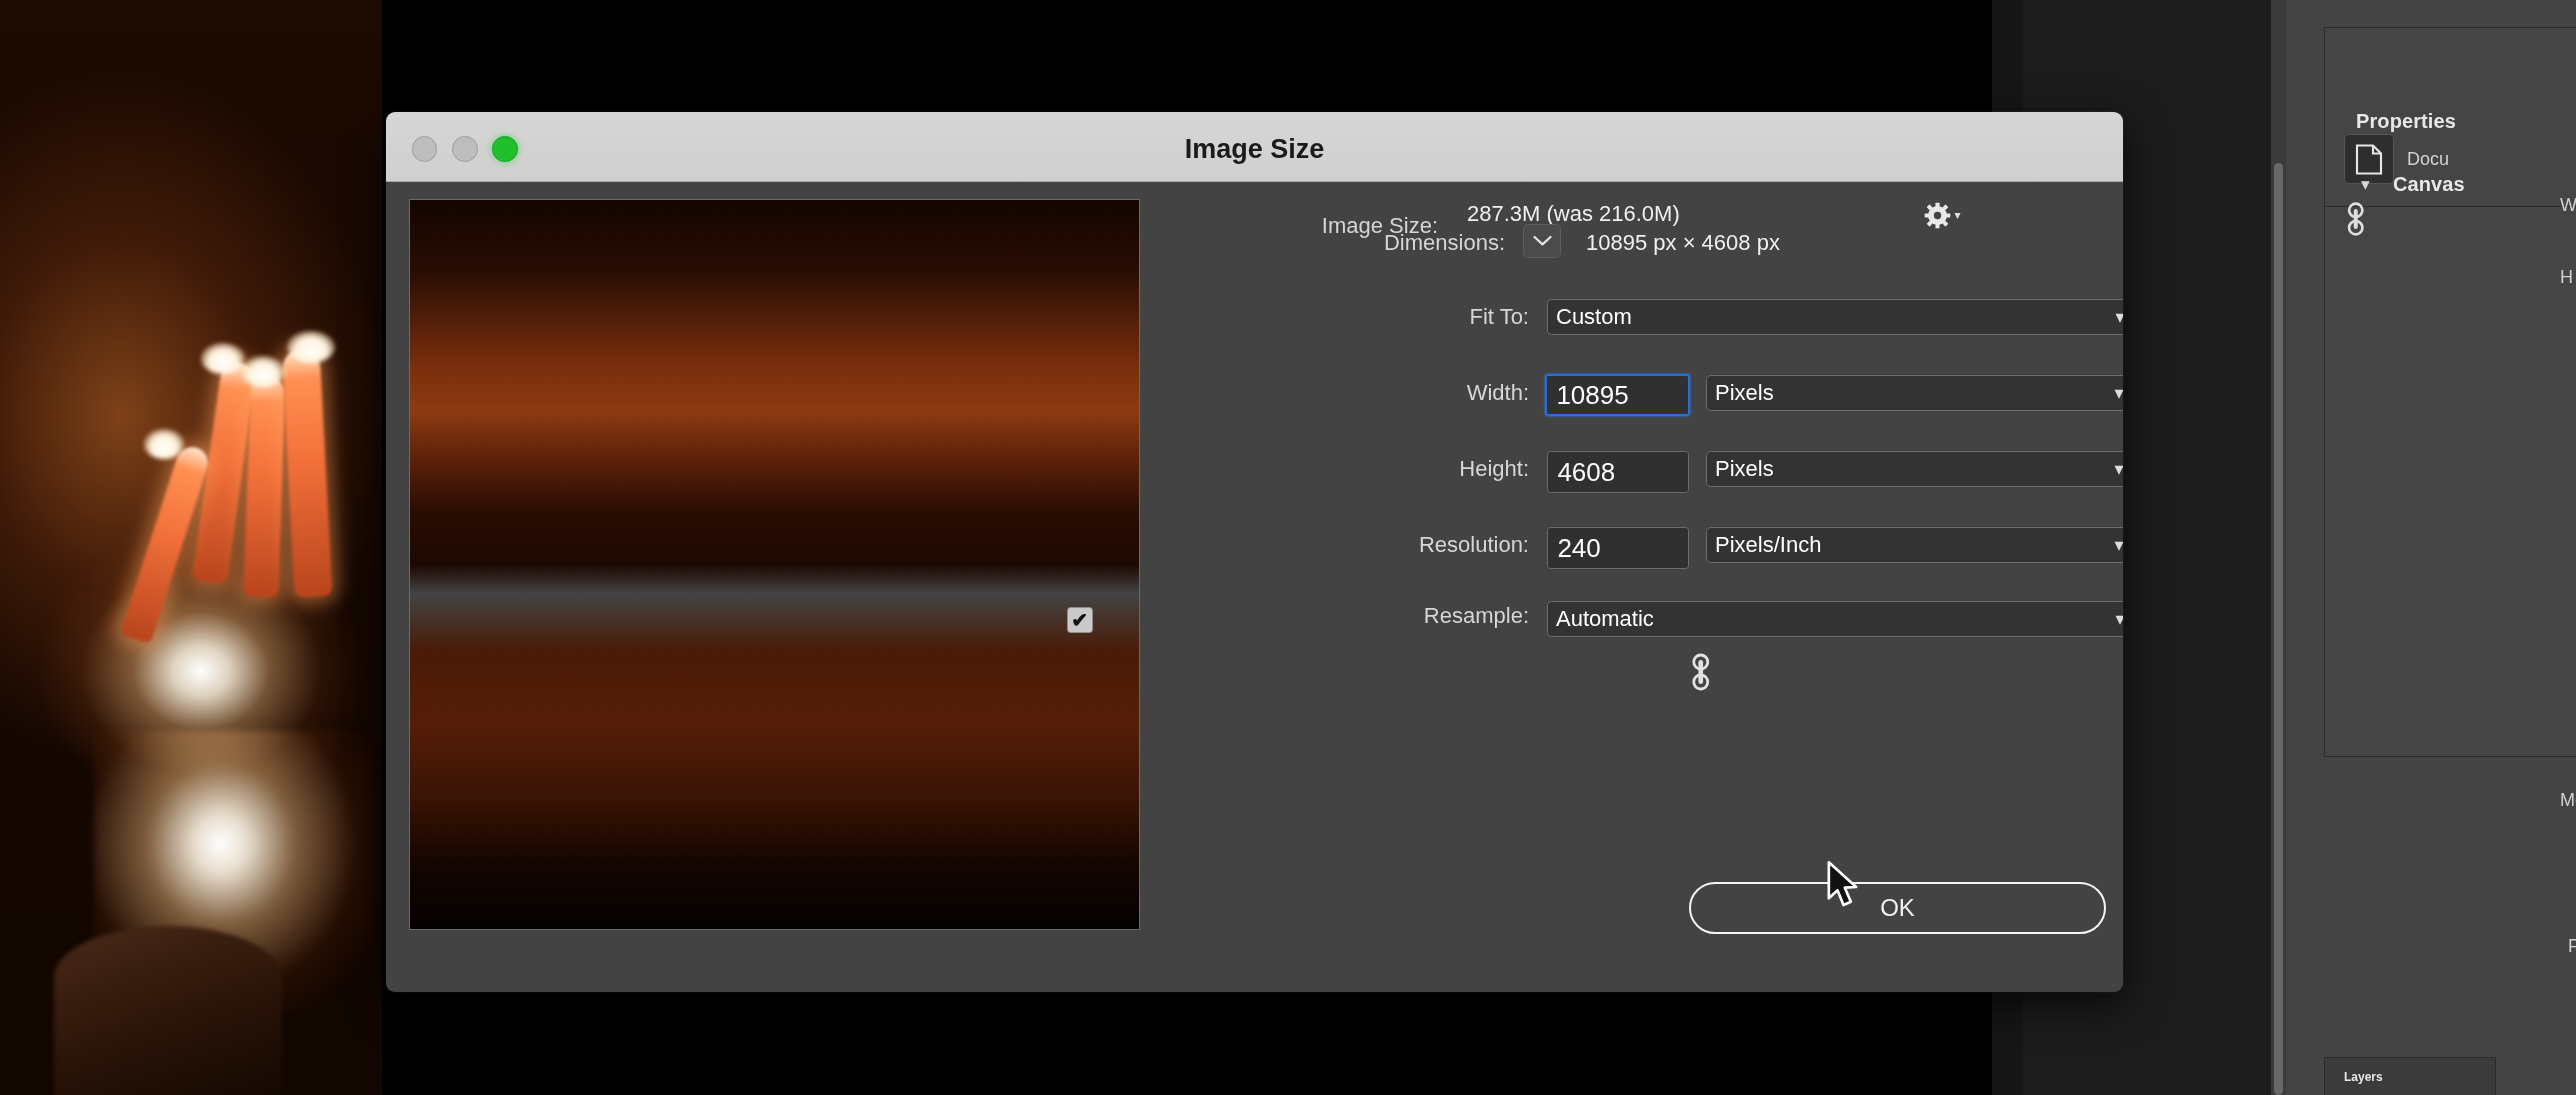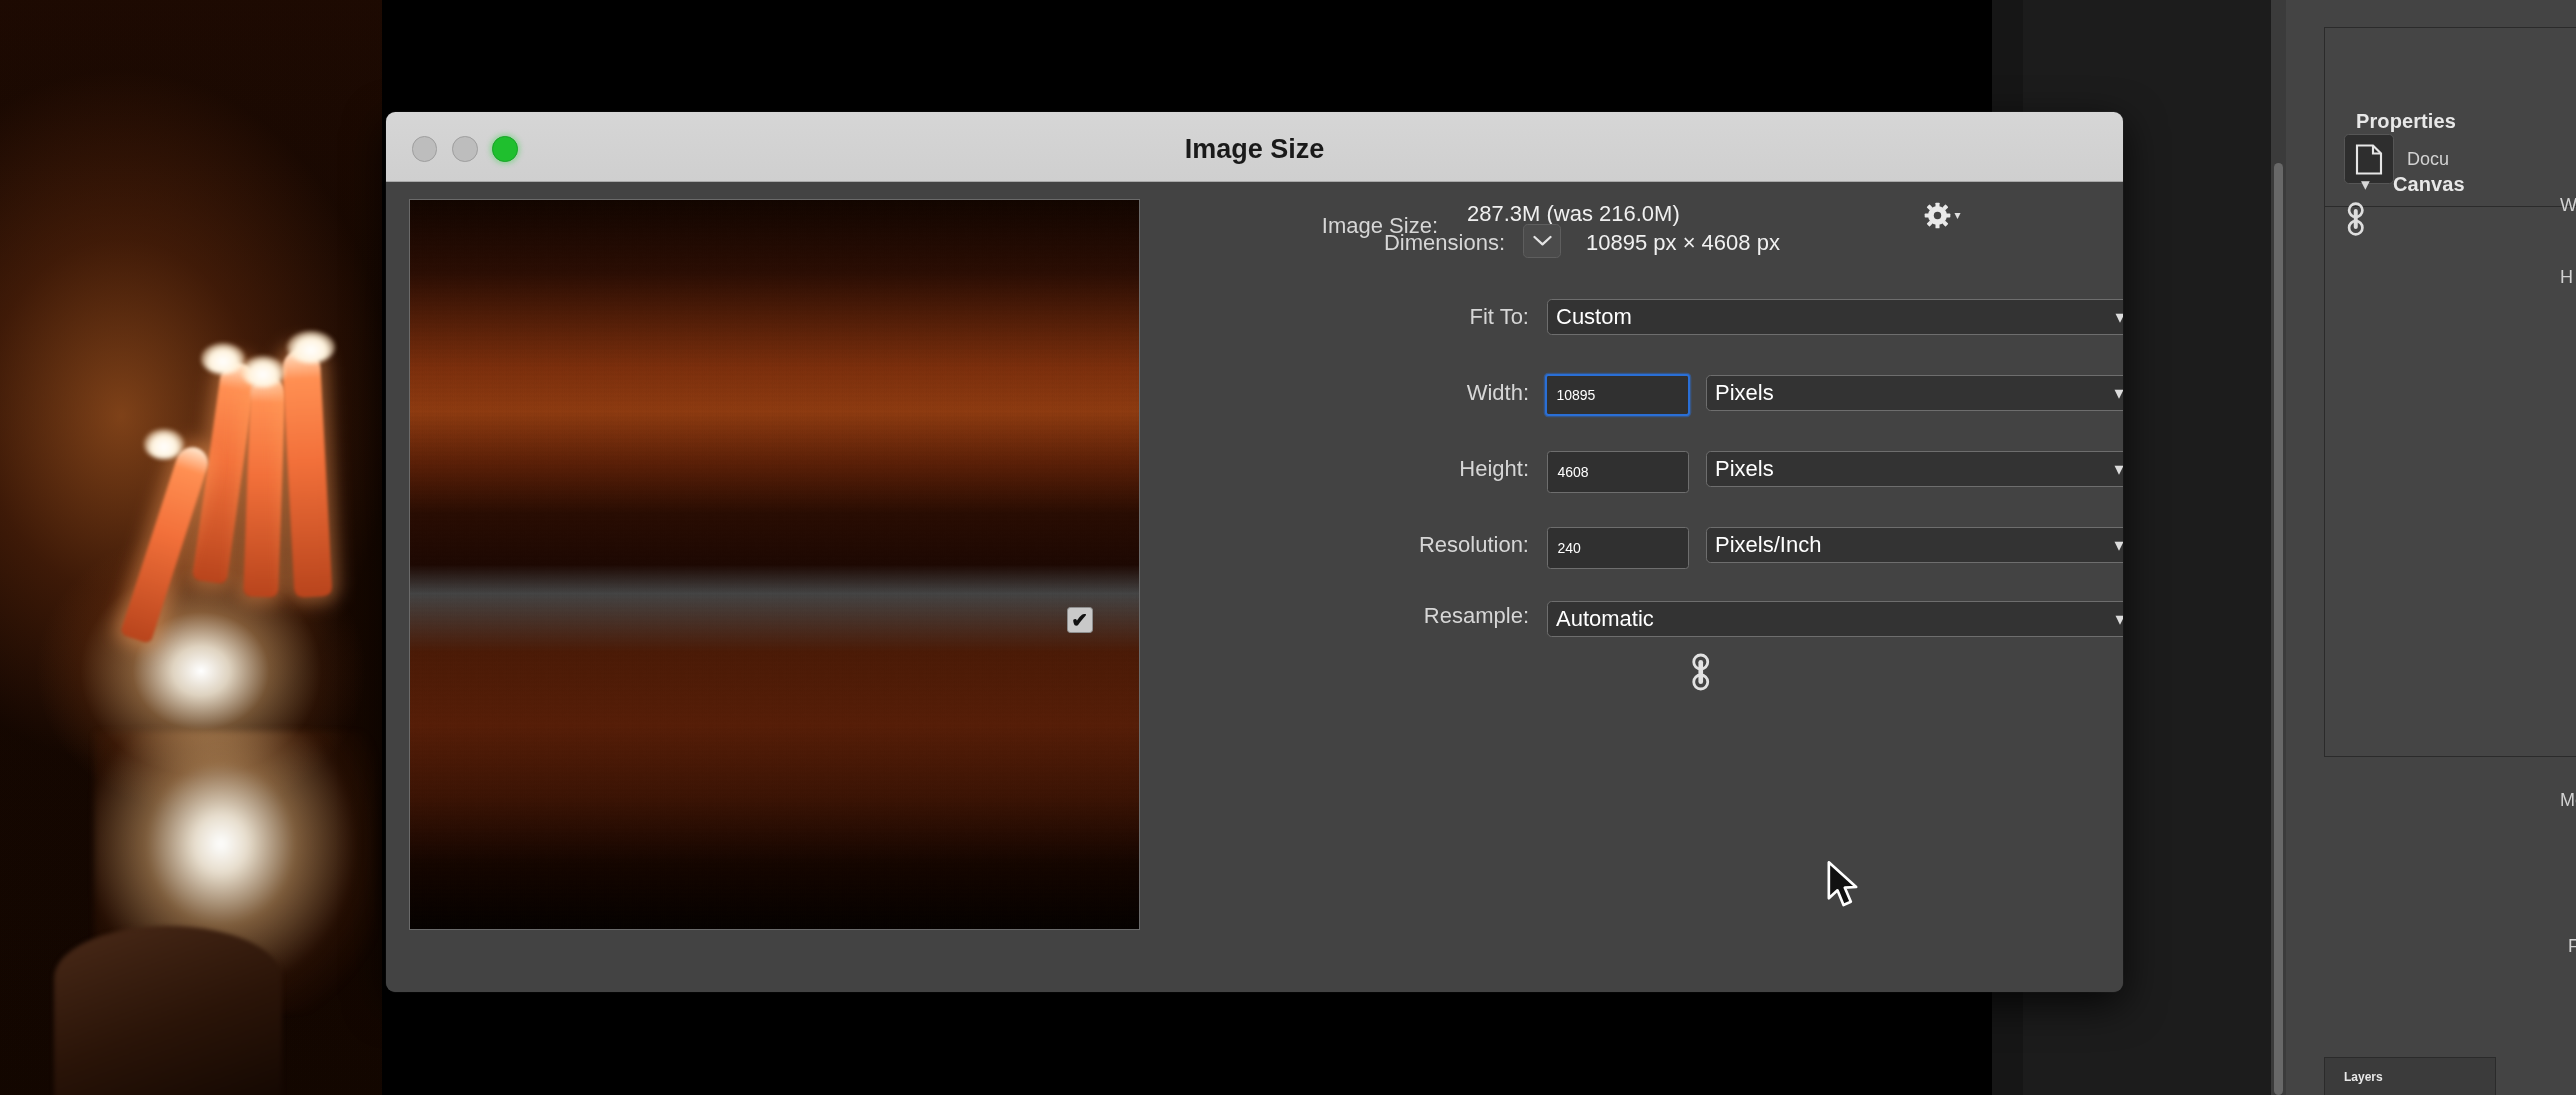--- a/index.html
+++ b/index.html
@@ -180,21 +180,21 @@
   }
   .select .caret {
     position: absolute; right: 13.4px; top: 50%; transform: translateY(-50%);
     font-size: 18px; color: #dcdcdc;
   }
 
   .field {
     position: absolute; height: 42px; background: #303030;
     border: 0.7px solid #6e6e6e; border-radius: 3.4px;
     display: flex; align-items: center; padding: 0 9.4px;
-    color: #ffffff; font-size: 14px;
+    color: #ffffff; font-size: 26px;
   }
   .field.focused {
     border: 2.7px solid #2a6fd6;
     box-shadow: 0 0 0 1.3px rgba(42,111,214,0.45);
   }
 
   .checkbox {
     position: absolute; width: 25.5px; height: 25.5px;
     background: #c9c9c9; border: 0.7px solid #8e8e8e; border-radius: 3.4px;
     display: flex; align-items: center; justify-content: center;
@@ -359,20 +359,23 @@
 
       <div class="checkbox" style="left:681px; top:425px;">
         <span>✔</span>
       </div>
       <div class="lbl" style="left:716px; top:421px; width:427px;">Resample:</div>
       <div class="select" style="left:1161px; top:419px; width:592px;">
         <span>Automatic</span>
         <span class="caret">▾</span>
       </div>
 
+      <div class="btn primary" style="left:1303px; top:700px; width:417px;">
+        <span>OK</span>
+      </div>
 
     </div>
   </div>
 
   <div class="cursor">
     <svg width="35" height="48" viewBox="0 0 52 72" aria-hidden="true">
       <path d="M4 2 L4 56 L17 44 L26 66 L37 61 L28 40 L45 39 Z" fill="#111111" stroke="#ffffff" stroke-width="4" stroke-linejoin="round"></path>
     </svg>
   </div>
 

